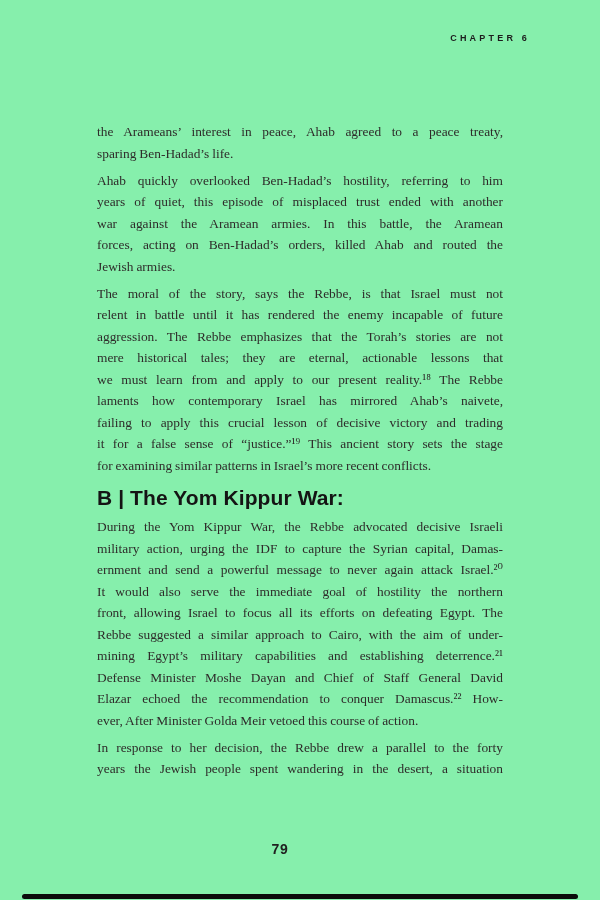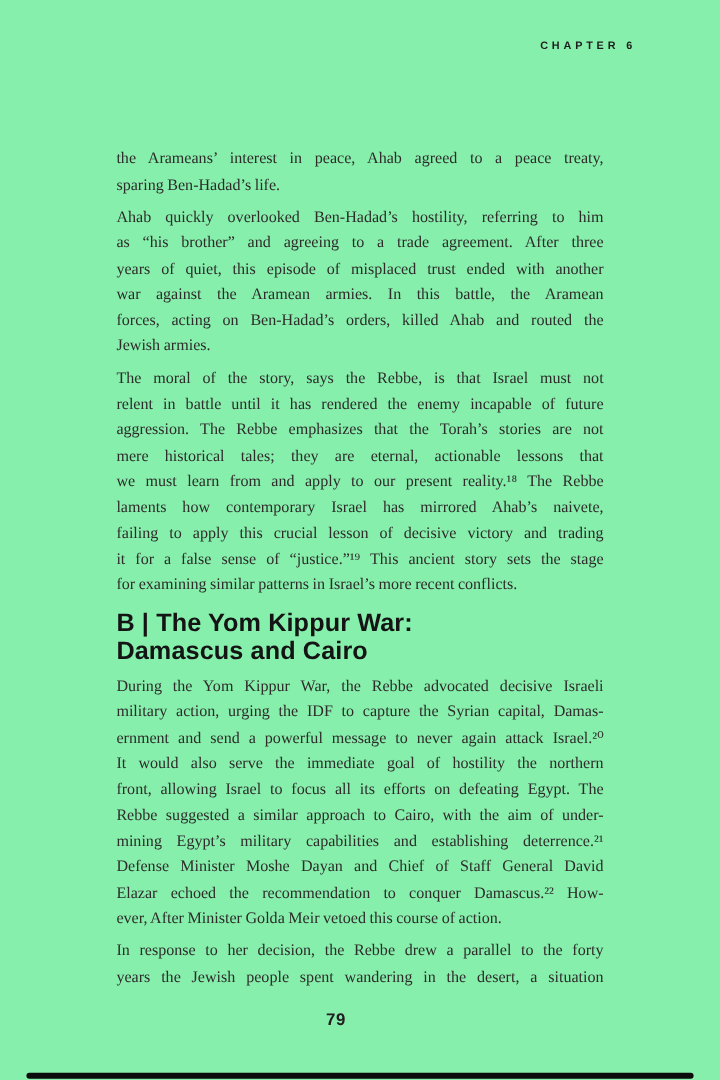--- a/index.html
+++ b/index.html
@@ -78,40 +78,38 @@
 <div class="page">
   <div class="running-header">CHAPTER 6</div>
 
   <div class="text-column">
       <div class="para">
         <div class="line">the Arameans’ interest in peace, Ahab agreed to a peace treaty,</div>
         <div class="line last">sparing Ben-Hadad’s life.</div>
       </div>
       <div class="para">
         <div class="line">Ahab quickly overlooked Ben-Hadad’s hostility, referring to him</div>
-        <div class="line">as “his brother” and agreeing to a trade agreement. After three</div>
         <div class="line">years of quiet, this episode of misplaced trust ended with another</div>
         <div class="line">war against the Aramean armies. In this battle, the Aramean</div>
         <div class="line">forces, acting on Ben-Hadad’s orders, killed Ahab and routed the</div>
         <div class="line last">Jewish armies.</div>
       </div>
       <div class="para">
         <div class="line">The moral of the story, says the Rebbe, is that Israel must not</div>
         <div class="line">relent in battle until it has rendered the enemy incapable of future</div>
         <div class="line">aggression. The Rebbe emphasizes that the Torah’s stories are not</div>
         <div class="line">mere historical tales; they are eternal, actionable lessons that</div>
         <div class="line">we must learn from and apply to our present reality.¹⁸ The Rebbe</div>
         <div class="line">laments how contemporary Israel has mirrored Ahab’s naivete,</div>
         <div class="line">failing to apply this crucial lesson of decisive victory and trading</div>
         <div class="line">it for a false sense of “justice.”¹⁹ This ancient story sets the stage</div>
         <div class="line last">for examining similar patterns in Israel’s more recent conflicts.</div>
       </div>
       <div class="heading">
         <div class="line">B | The Yom Kippur War:</div>
-        <div class="line">Damascus and Cairo</div>
       </div>
       <div class="para">
         <div class="line">During the Yom Kippur War, the Rebbe advocated decisive Israeli</div>
         <div class="line">military action, urging the IDF to capture the Syrian capital, Damas-</div>
         <div class="line">ernment and send a powerful message to never again attack Israel.²⁰</div>
         <div class="line">It would also serve the immediate goal of hostility the northern</div>
         <div class="line">front, allowing Israel to focus all its efforts on defeating Egypt. The</div>
         <div class="line">Rebbe suggested a similar approach to Cairo, with the aim of under-</div>
         <div class="line">mining Egypt’s military capabilities and establishing deterrence.²¹</div>
         <div class="line">Defense Minister Moshe Dayan and Chief of Staff General David</div>

